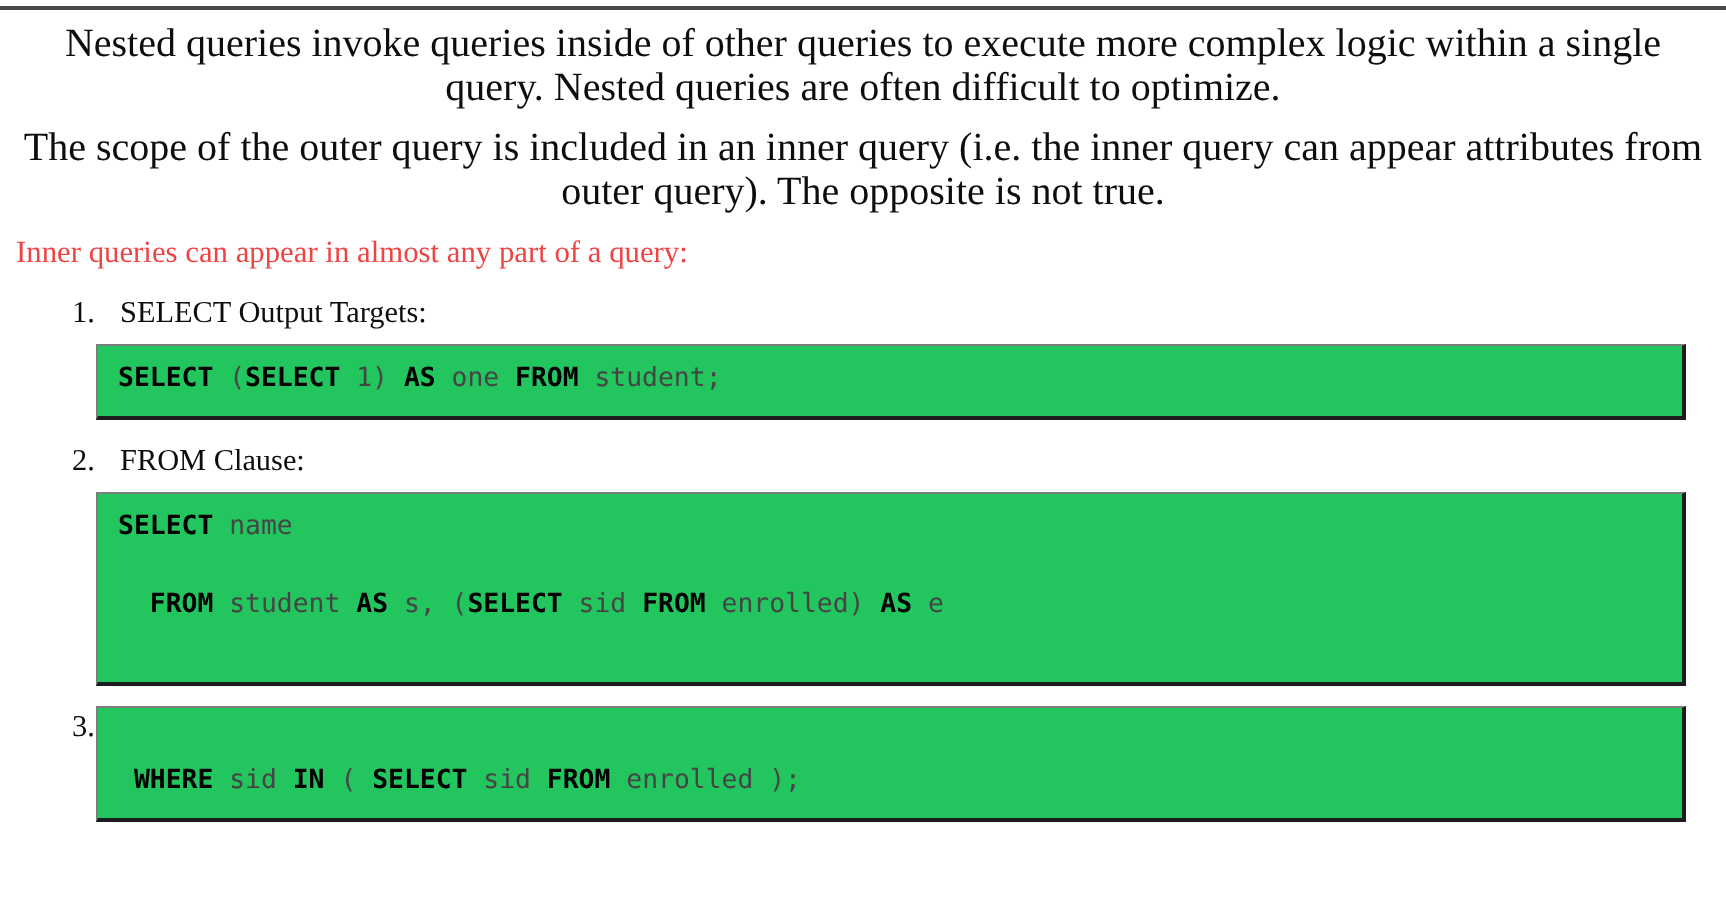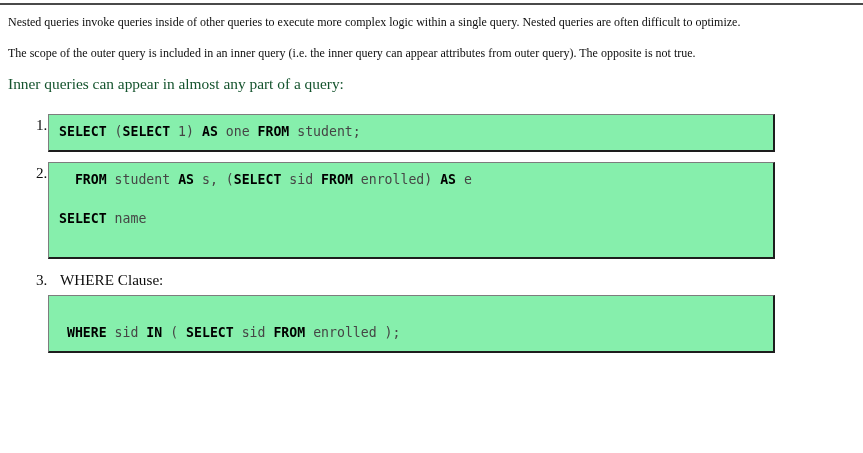--- a/index.html
+++ b/index.html
@@ -31,31 +31,31 @@
   }
   .content {
     position: absolute;
     top: 12px;
     left: 0;
     width: 863px;
   }
   p.body-para {
     margin: 0 0 9px 0;
     padding: 0 8px 0 8px;
-    font-size: 12px;
+    font-size: 20px;
     line-height: 21.5px;
-    text-align: left;
+    text-align: center;
     color: #0d0d0d;
   }
   p.lead-in {
-    margin: 0 0 19px 0;
+    margin: 0 0 8px 0;
     padding: 0 8px 0 8px;
     font-size: 15.4px;
     line-height: 21.5px;
-    color: #14532d;
+    color: #ef4444;
   }
   ol.steps {
     margin: 0;
     padding: 0;
     list-style: none;
   }
   ol.steps > li {
     margin: 0;
     padding: 0;
     position: relative;
@@ -77,23 +77,23 @@
     text-align: left;
     font-size: 15.2px;
   }
   .step-label {
     display: inline-block;
     padding-left: 22px;
   }
   .code-block {
     margin: 0 0 10px 0;
     margin-left: 48px;
-    width: 727px;
+    width: 795px;
     box-sizing: border-box;
-    background: #86efac;
+    background: #22c55e;
     border: 1px solid #7d7d7d;
     border-right-color: #1d1d1d;
     border-bottom-color: #1d1d1d;
     border-right-width: 2px;
     border-bottom-width: 2px;
     padding: 7px 0 9px 10px;
     font-family: "DejaVu Sans Mono", "Liberation Mono", monospace;
     font-size: 13.2px;
     line-height: 19.5px;
     white-space: pre;
@@ -126,37 +126,38 @@
 
     <p class="body-para">The scope of the outer query is included in an inner query (i.e. the inner query can appear attributes from outer query). The opposite is not true.</p>
 
     <p class="lead-in">Inner queries can appear in almost any part of a query:</p>
 
     <ol class="steps">
 
       <li>
         <div class="step-head">
           <span class="step-num">1.</span>
+          <span class="step-label">SELECT Output Targets:</span>
         </div>
         <div class="code-block"><span class="code-line"><span class="kw">SELECT</span><span class="id"> (</span><span class="kw">SELECT</span><span class="id"> 1) </span><span class="kw">AS</span><span class="id"> one </span><span class="kw">FROM</span><span class="id"> student;</span></span></div>
       </li>
 
       <li>
         <div class="step-head">
           <span class="step-num">2.</span>
+          <span class="step-label">FROM Clause:</span>
         </div>
-        <div class="code-block"><span class="code-line"><span class="id">  </span><span class="kw">FROM</span><span class="id"> student </span><span class="kw">AS</span><span class="id"> s, (</span><span class="kw">SELECT</span><span class="id"> sid </span><span class="kw">FROM</span><span class="id"> enrolled) </span><span class="kw">AS</span><span class="id"> e</span></span>
-<span class="code-line"><span class="kw">SELECT</span><span class="id"> name</span></span>
+        <div class="code-block"><span class="code-line"><span class="kw">SELECT</span><span class="id"> name</span></span>
+<span class="code-line"><span class="id">  </span><span class="kw">FROM</span><span class="id"> student </span><span class="kw">AS</span><span class="id"> s, (</span><span class="kw">SELECT</span><span class="id"> sid </span><span class="kw">FROM</span><span class="id"> enrolled) </span><span class="kw">AS</span><span class="id"> e</span></span>
 </div>
       </li>
 
       <li>
         <div class="step-head">
           <span class="step-num">3.</span>
-          <span class="step-label">WHERE Clause:</span>
         </div>
         <div class="code-block">
 <span class="code-line"><span class="id"> </span><span class="kw">WHERE</span><span class="id"> sid </span><span class="kw">IN</span><span class="id"> ( </span><span class="kw">SELECT</span><span class="id"> sid </span><span class="kw">FROM</span><span class="id"> enrolled );</span></span></div>
       </li>
 
     </ol>
 
   </div>
 </div>
 

